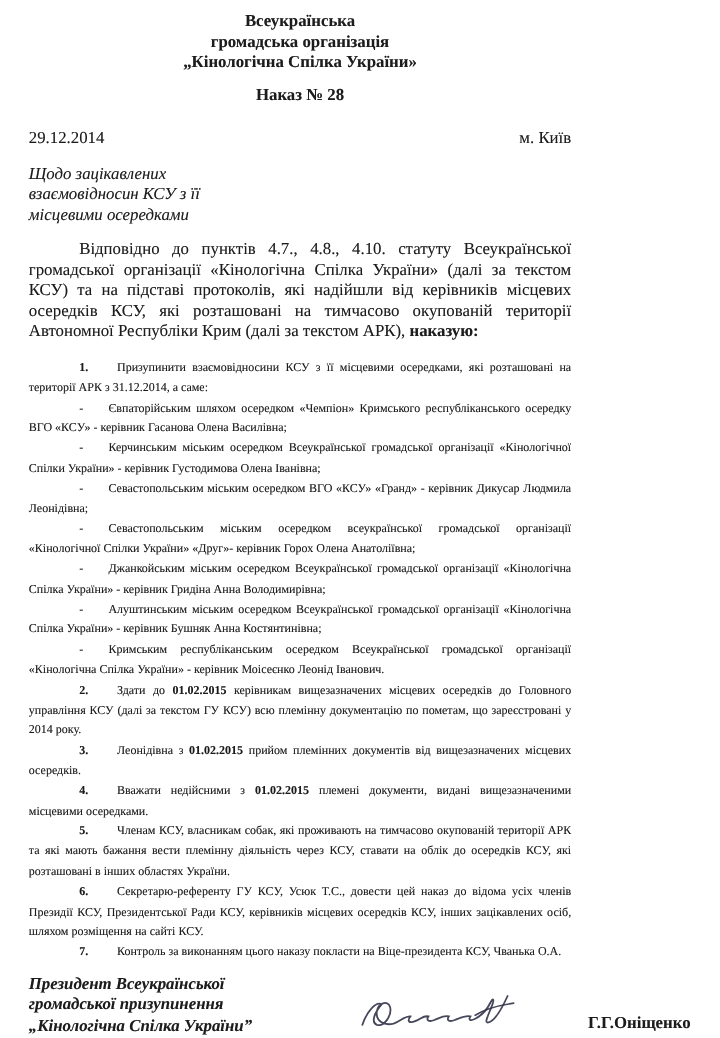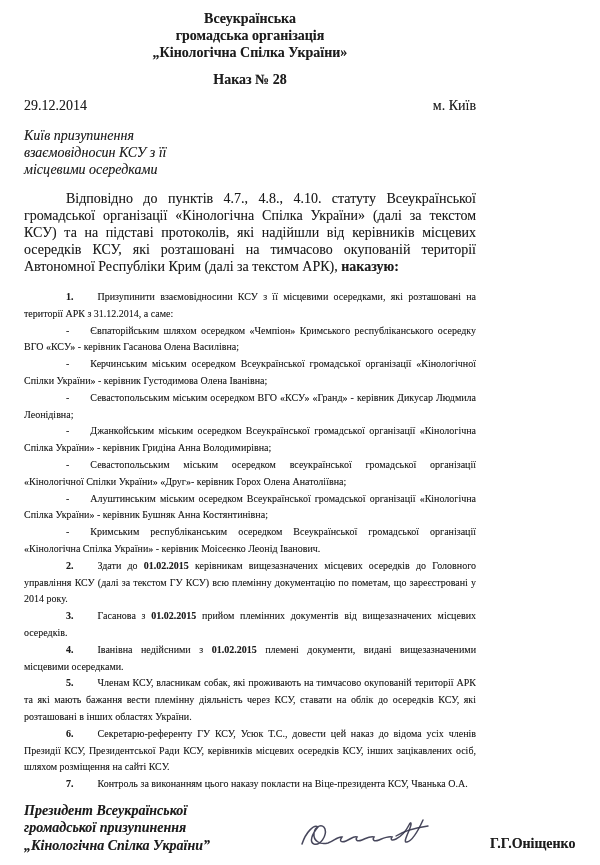--- a/index.html
+++ b/index.html
@@ -8,21 +8,21 @@
     font-family:"Liberation Serif","DejaVu Serif",serif;
     color:#1c1c1c;
   }
   .page{
     box-sizing:border-box;width:500px;height:865px;
     padding:10px 24px 12px 24px;
     text-shadow:0 0 .3px rgba(0,0,0,.35);
   }
   .org-header{text-align:center;font-weight:bold;font-size:14px;line-height:17px;}
   .order-no{text-align:center;font-weight:bold;font-size:14px;margin-top:10px;line-height:17px;}
-  .dateline{display:flex;justify-content:space-between;font-size:14px;margin-top:9px;line-height:17px;}
+  .dateline{display:flex;justify-content:space-between;font-size:14px;margin-top:19px;line-height:17px;}
   .subject{font-style:italic;font-size:14px;line-height:17px;margin-top:13px;}
   .intro{margin:12px 0 14px 0;font-size:14px;line-height:17px;text-align:justify;text-indent:42px;}
   .intro b{font-weight:bold;}
   .items{margin:0;}
   .para{margin:0;font-size:10px;line-height:16.8px;text-align:justify;text-indent:42px;}
   .num{font-weight:bold;margin-right:24px;}
   .dashm{margin-right:21px;}
   .bdate{font-weight:bold;}
   .sig{position:relative;margin-top:9px;height:72px;font-size:14px;}
   .sig-left{font-weight:bold;line-height:17.5px;font-style:italic;}
@@ -41,44 +41,44 @@
   </div>
 
   <div class="order-no">Наказ № 28</div>
 
   <div class="dateline">
     <span>29.12.2014</span>
     <span>м. Київ</span>
   </div>
 
   <div class="subject">
-    <div>Київ призупинення</div>
+    <div>Щодо зацікавлених</div>
     <div>взаємовідносин КСУ з  її</div>
     <div>місцевими осередками</div>
   </div>
 
   <p class="intro"><span>Відповідно до пунктів 4.7., 4.8., 4.10. статуту Всеукраїнської громадської організації «Кінологічна Спілка України» (далі за текстом КСУ) та на підставі протоколів, які надійшли від керівників місцевих осередків КСУ, які розташовані на тимчасово окупованій території Автономної Республіки Крим (далі за текстом АРК), </span><b>наказую:</b></p>
 
   <div class="items">
 
     <p class="para"><b class="num">1.</b><span>Призупинити взаємовідносини КСУ з її місцевими осередками, які розташовані на території АРК з 31.12.2014, а саме:</span></p>
 
     <p class="para"><span class="dashm">-</span><span>Євпаторійським шляхом осередком «Чемпіон» Кримського республіканського осередку ВГО «КСУ» - керівник Гасанова Олена Василівна;</span></p>
     <p class="para"><span class="dashm">-</span><span>Керчинським міським осередком Всеукраїнської громадської організації «Кінологічної Спілки України» - керівник Густодимова Олена Іванівна;</span></p>
     <p class="para"><span class="dashm">-</span><span>Севастопольським міським осередком ВГО «КСУ» «Гранд» - керівник Дикусар Людмила Леонідівна;</span></p>
+    <p class="para"><span class="dashm">-</span><span>Севастопольським міським осередком всеукраїнської громадської організації «Кінологічної Спілки України» «Друг»- керівник Горох Олена Анатоліївна;</span></p>
     <p class="para"><span class="dashm">-</span><span>Джанкойським міським осередком Всеукраїнської громадської організації «Кінологічна Спілка України» - керівник Гридіна Анна Володимирівна;</span></p>
-    <p class="para"><span class="dashm">-</span><span>Севастопольським міським осередком всеукраїнської громадської організації «Кінологічної Спілки України» «Друг»- керівник Горох Олена Анатоліївна;</span></p>
     <p class="para"><span class="dashm">-</span><span>Алуштинським міським осередком Всеукраїнської громадської організації «Кінологічна Спілка України» - керівник Бушняк Анна Костянтинівна;</span></p>
     <p class="para"><span class="dashm">-</span><span>Кримським республіканським осередком Всеукраїнської громадської організації «Кінологічна Спілка України» - керівник Моісеєнко Леонід Іванович.</span></p>
 
     <p class="para"><b class="num">2.</b><span>Здати до </span><b class="bdate">01.02.2015</b><span> керівникам вищезазначених місцевих осередків до Головного управління КСУ (далі за текстом ГУ КСУ) всю племінну документацію по пометам, що зареєстровані у 2014 року.</span></p>
 
-    <p class="para"><b class="num">3.</b><span>Гасанова з </span><b class="bdate">01.02.2015</b><span> прийом племінних документів від вищезазначених місцевих осередків.</span></p>
+    <p class="para"><b class="num">3.</b><span>Леонідівна з </span><b class="bdate">01.02.2015</b><span> прийом племінних документів від вищезазначених місцевих осередків.</span></p>
 
-    <p class="para"><b class="num">4.</b><span>Іванівна недійсними з </span><b class="bdate">01.02.2015</b><span> племені документи, видані вищезазначеними місцевими осередками.</span></p>
+    <p class="para"><b class="num">4.</b><span>Вважати недійсними з </span><b class="bdate">01.02.2015</b><span> племені документи, видані вищезазначеними місцевими осередками.</span></p>
 
     <p class="para"><b class="num">5.</b><span>Членам КСУ, власникам собак, які проживають на тимчасово окупованій території АРК та які мають бажання вести племінну діяльність через КСУ, ставати на облік до осередків КСУ, які розташовані в інших областях України.</span></p>
 
     <p class="para"><b class="num">6.</b><span>Секретарю-референту ГУ КСУ, Усюк Т.С., довести цей наказ до відома усіх членів Президії КСУ, Президентської Ради КСУ, керівників місцевих осередків КСУ, інших зацікавлених осіб, шляхом розміщення на сайті КСУ.</span></p>
 
     <p class="para"><b class="num">7.</b><span>Контроль за виконанням цього наказу покласти на Віце-президента КСУ, Чванька О.А.</span></p>
 
   </div>
 
   <div class="sig">

